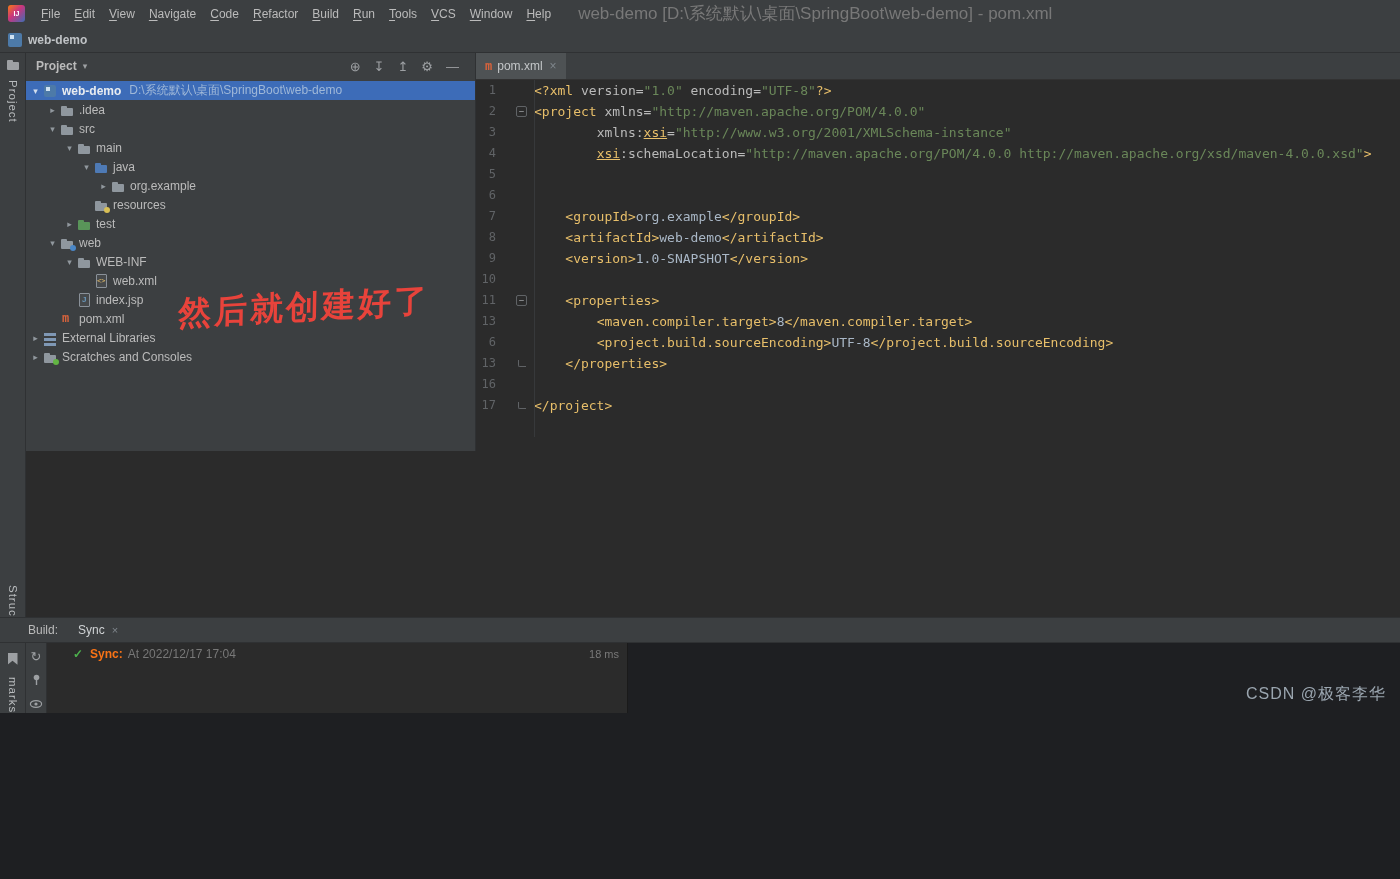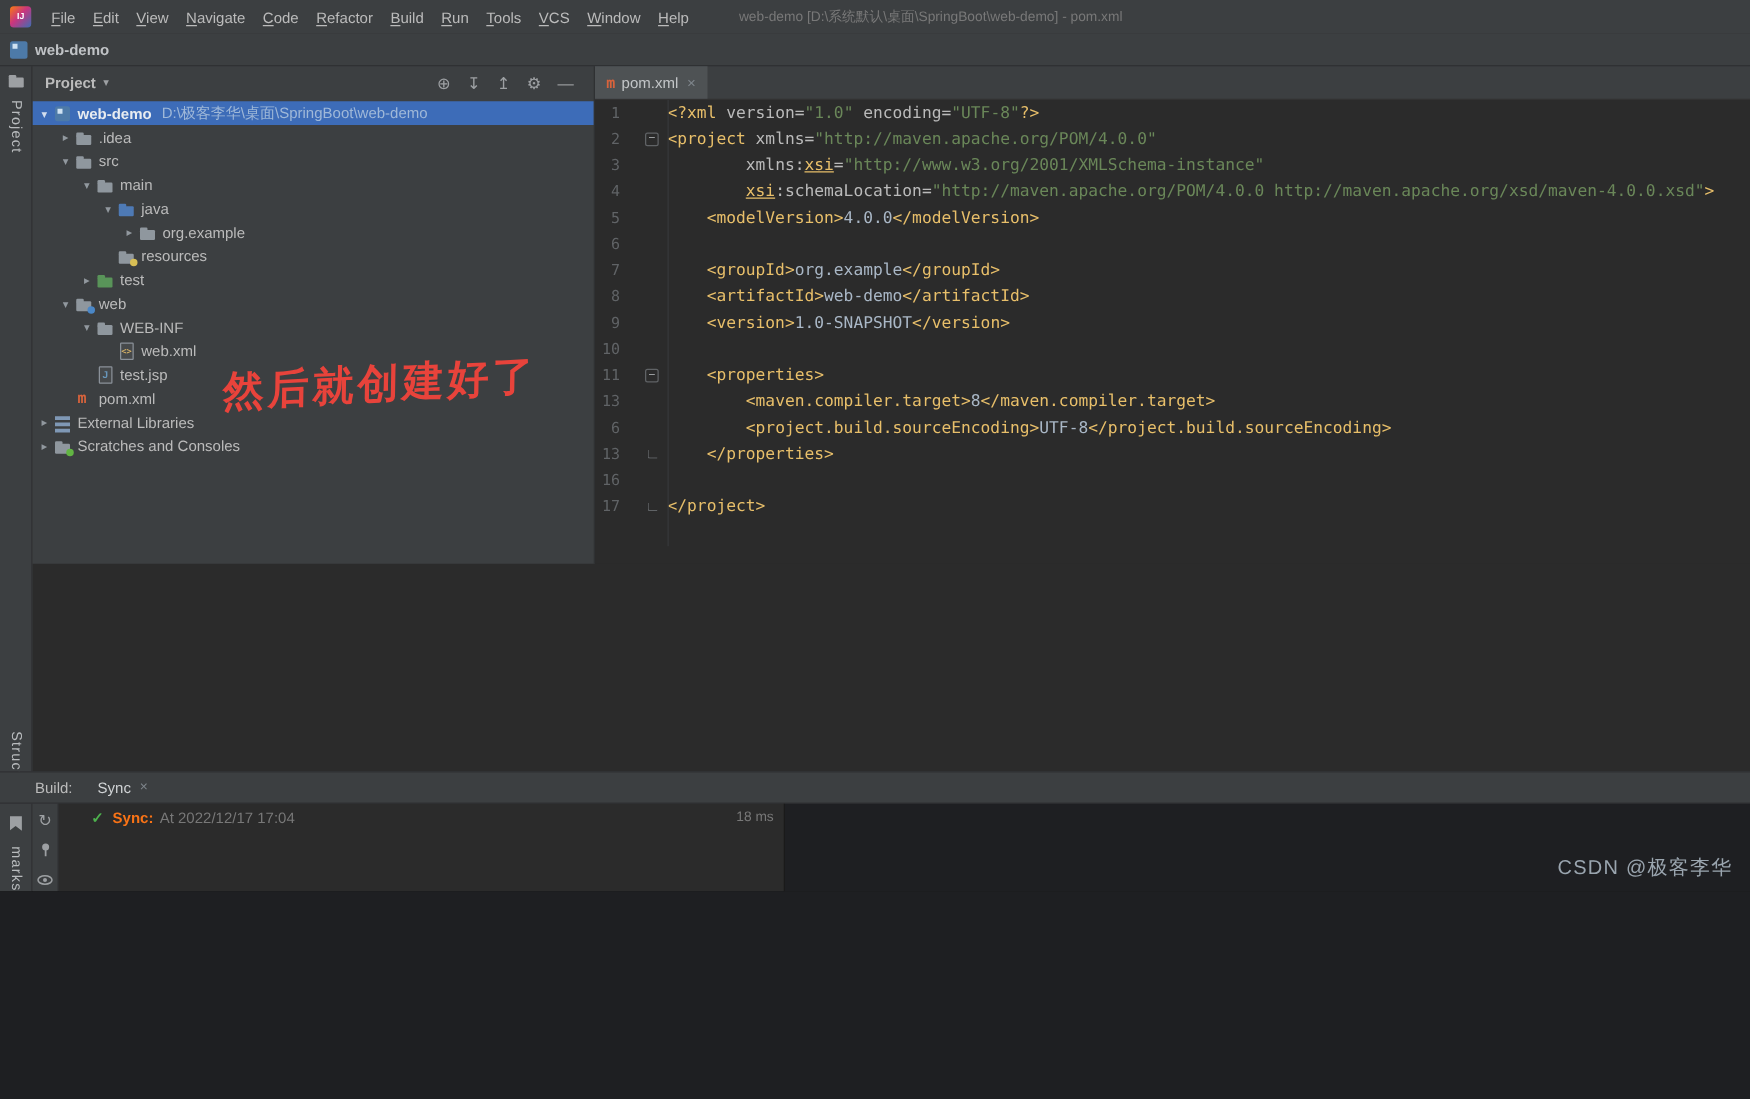--- a/index.html
+++ b/index.html
@@ -8,21 +8,21 @@
 
   
   .menubar{position:absolute;left:0;top:0;right:0;height:27px;background:#3c3f41;
            border-bottom:1px solid #2f3133;display:flex;align-items:center;}
   .logo{width:17px;height:17px;border-radius:3px;margin:0 9px 0 8px;flex:none;
         background:linear-gradient(135deg,#f97a12 0%,#c9357f 45%,#3c6eb4 100%);
         color:#fff;font-size:7px;font-weight:bold;display:flex;align-items:center;justify-content:center;}
   .menus{display:flex;align-items:center;}
   .menu-item{padding:0 7px;font-size:12px;color:#bbbbbb;cursor:default;}
   .menu-item u{text-decoration-thickness:1px;text-underline-offset:2px;}
-  .wtitle{margin-left:33px;font-size:11px;color:#787878;white-space:nowrap;}
+  .wtitle{margin-left:20px;font-size:17px;color:#787878;white-space:nowrap;}
 
   
   .toolbar{position:absolute;left:0;top:27px;right:0;height:25px;background:#3c3f41;
            border-bottom:1px solid #2f3133;display:flex;align-items:center;}
   .chip{display:flex;align-items:center;gap:6px;margin-left:8px;}
   .chip-icon{width:14px;height:14px;border-radius:2px;background:#4d7aa8;position:relative;flex:none;}
   .chip-icon::after{content:"";position:absolute;left:2px;top:2px;width:4px;height:4px;background:#cfe2f2;}
   .chip-label{font-size:12px;font-weight:bold;color:#c0c3c6;}
 
   
@@ -170,21 +170,21 @@
           <span>↥</span>
           <span>⚙</span>
           <span>—</span>
         </div>
     </div>
     <div class="tree">
         <div class="tree-row selected" style="padding-left: 3px;">
           <span class="chev">▾</span>
           <span class="ticon ic-project"></span>
           <span class="tlabel bold">web-demo</span>
-          <span class="tpath">D:\极客李华\桌面\SpringBoot\web-demo</span>
+          <span class="tpath">D:\系统默认\桌面\SpringBoot\web-demo</span>
         </div>
         <div class="tree-row" style="padding-left: 20px;">
           <span class="chev">▸</span>
           <span class="ticon f ic-folder" style="--fc: #8f979e;"></span>
           <span class="tlabel">.idea</span>
         </div>
         <div class="tree-row" style="padding-left: 20px;">
           <span class="chev">▾</span>
           <span class="ticon f ic-folder" style="--fc: #8f979e;"></span>
           <span class="tlabel">src</span>
@@ -229,21 +229,21 @@
           <span class="tlabel">WEB-INF</span>
         </div>
         <div class="tree-row" style="padding-left: 54px;">
           <span class="chev"></span>
           <span class="ticon ic-xml-file"></span>
           <span class="tlabel">web.xml</span>
         </div>
         <div class="tree-row" style="padding-left: 37px;">
           <span class="chev"></span>
           <span class="ticon ic-jsp-file"></span>
-          <span class="tlabel">test.jsp</span>
+          <span class="tlabel">index.jsp</span>
         </div>
         <div class="tree-row" style="padding-left: 20px;">
           <span class="chev"></span>
           <span class="ticon ic-maven-file"></span>
           <span class="tlabel">pom.xml</span>
         </div>
         <div class="tree-row" style="padding-left: 3px;">
           <span class="chev">▸</span>
           <span class="ticon ic-libraries"></span>
           <span class="tlabel">External Libraries</span>
@@ -288,21 +288,20 @@
             <span class="ltext"><span class="tk-txt">        </span><span class="tk-attr">xmlns:</span><span class="tk-ns">xsi</span><span class="tk-attr">=</span><span class="tk-str">"http://www.w3.org/2001/XMLSchema-instance"</span></span>
           </div>
           <div class="code-row">
             <span class="lnum">4</span>
             <span class="foldcol"></span>
             <span class="ltext"><span class="tk-txt">        </span><span class="tk-ns">xsi</span><span class="tk-attr">:schemaLocation=</span><span class="tk-str">"http://maven.apache.org/POM/4.0.0 http://maven.apache.org/xsd/maven-4.0.0.xsd"</span><span class="tk-tag">&gt;</span></span>
           </div>
           <div class="code-row">
             <span class="lnum">5</span>
             <span class="foldcol"></span>
-            <span class="ltext"><span class="tk-txt">    </span><span class="tk-tag">&lt;modelVersion&gt;</span><span class="tk-txt">4.0.0</span><span class="tk-tag">&lt;/modelVersion&gt;</span></span>
           </div>
           <div class="code-row">
             <span class="lnum">6</span>
             <span class="foldcol"></span>
             <span class="ltext"></span>
           </div>
           <div class="code-row">
             <span class="lnum">7</span>
             <span class="foldcol"></span>
             <span class="ltext"><span class="tk-txt">    </span><span class="tk-tag">&lt;groupId&gt;</span><span class="tk-txt">org.example</span><span class="tk-tag">&lt;/groupId&gt;</span></span>

